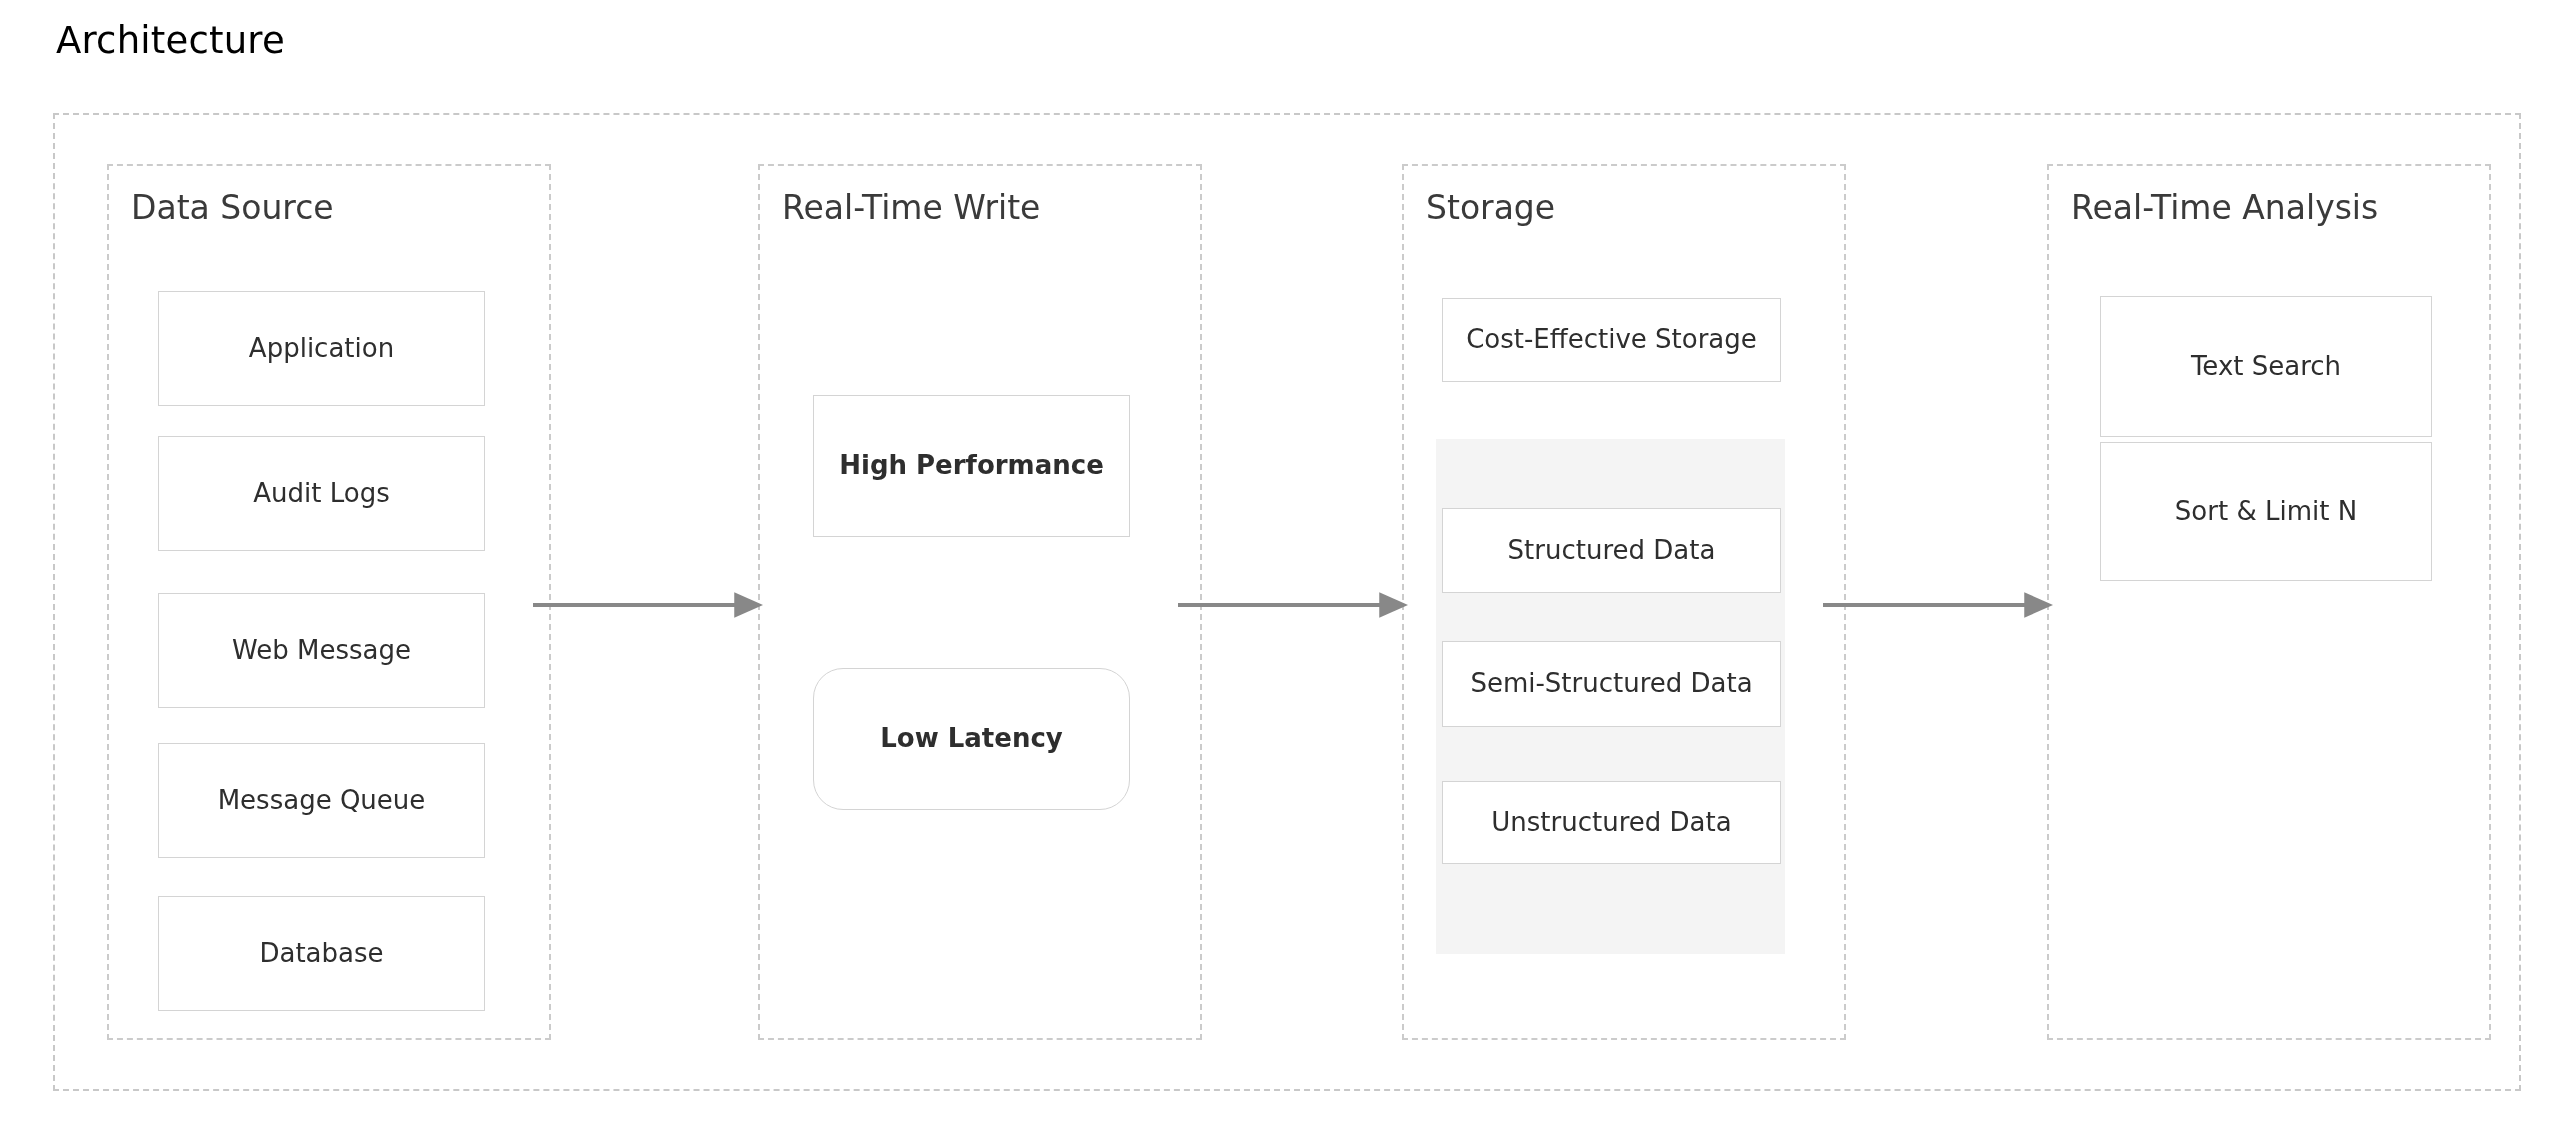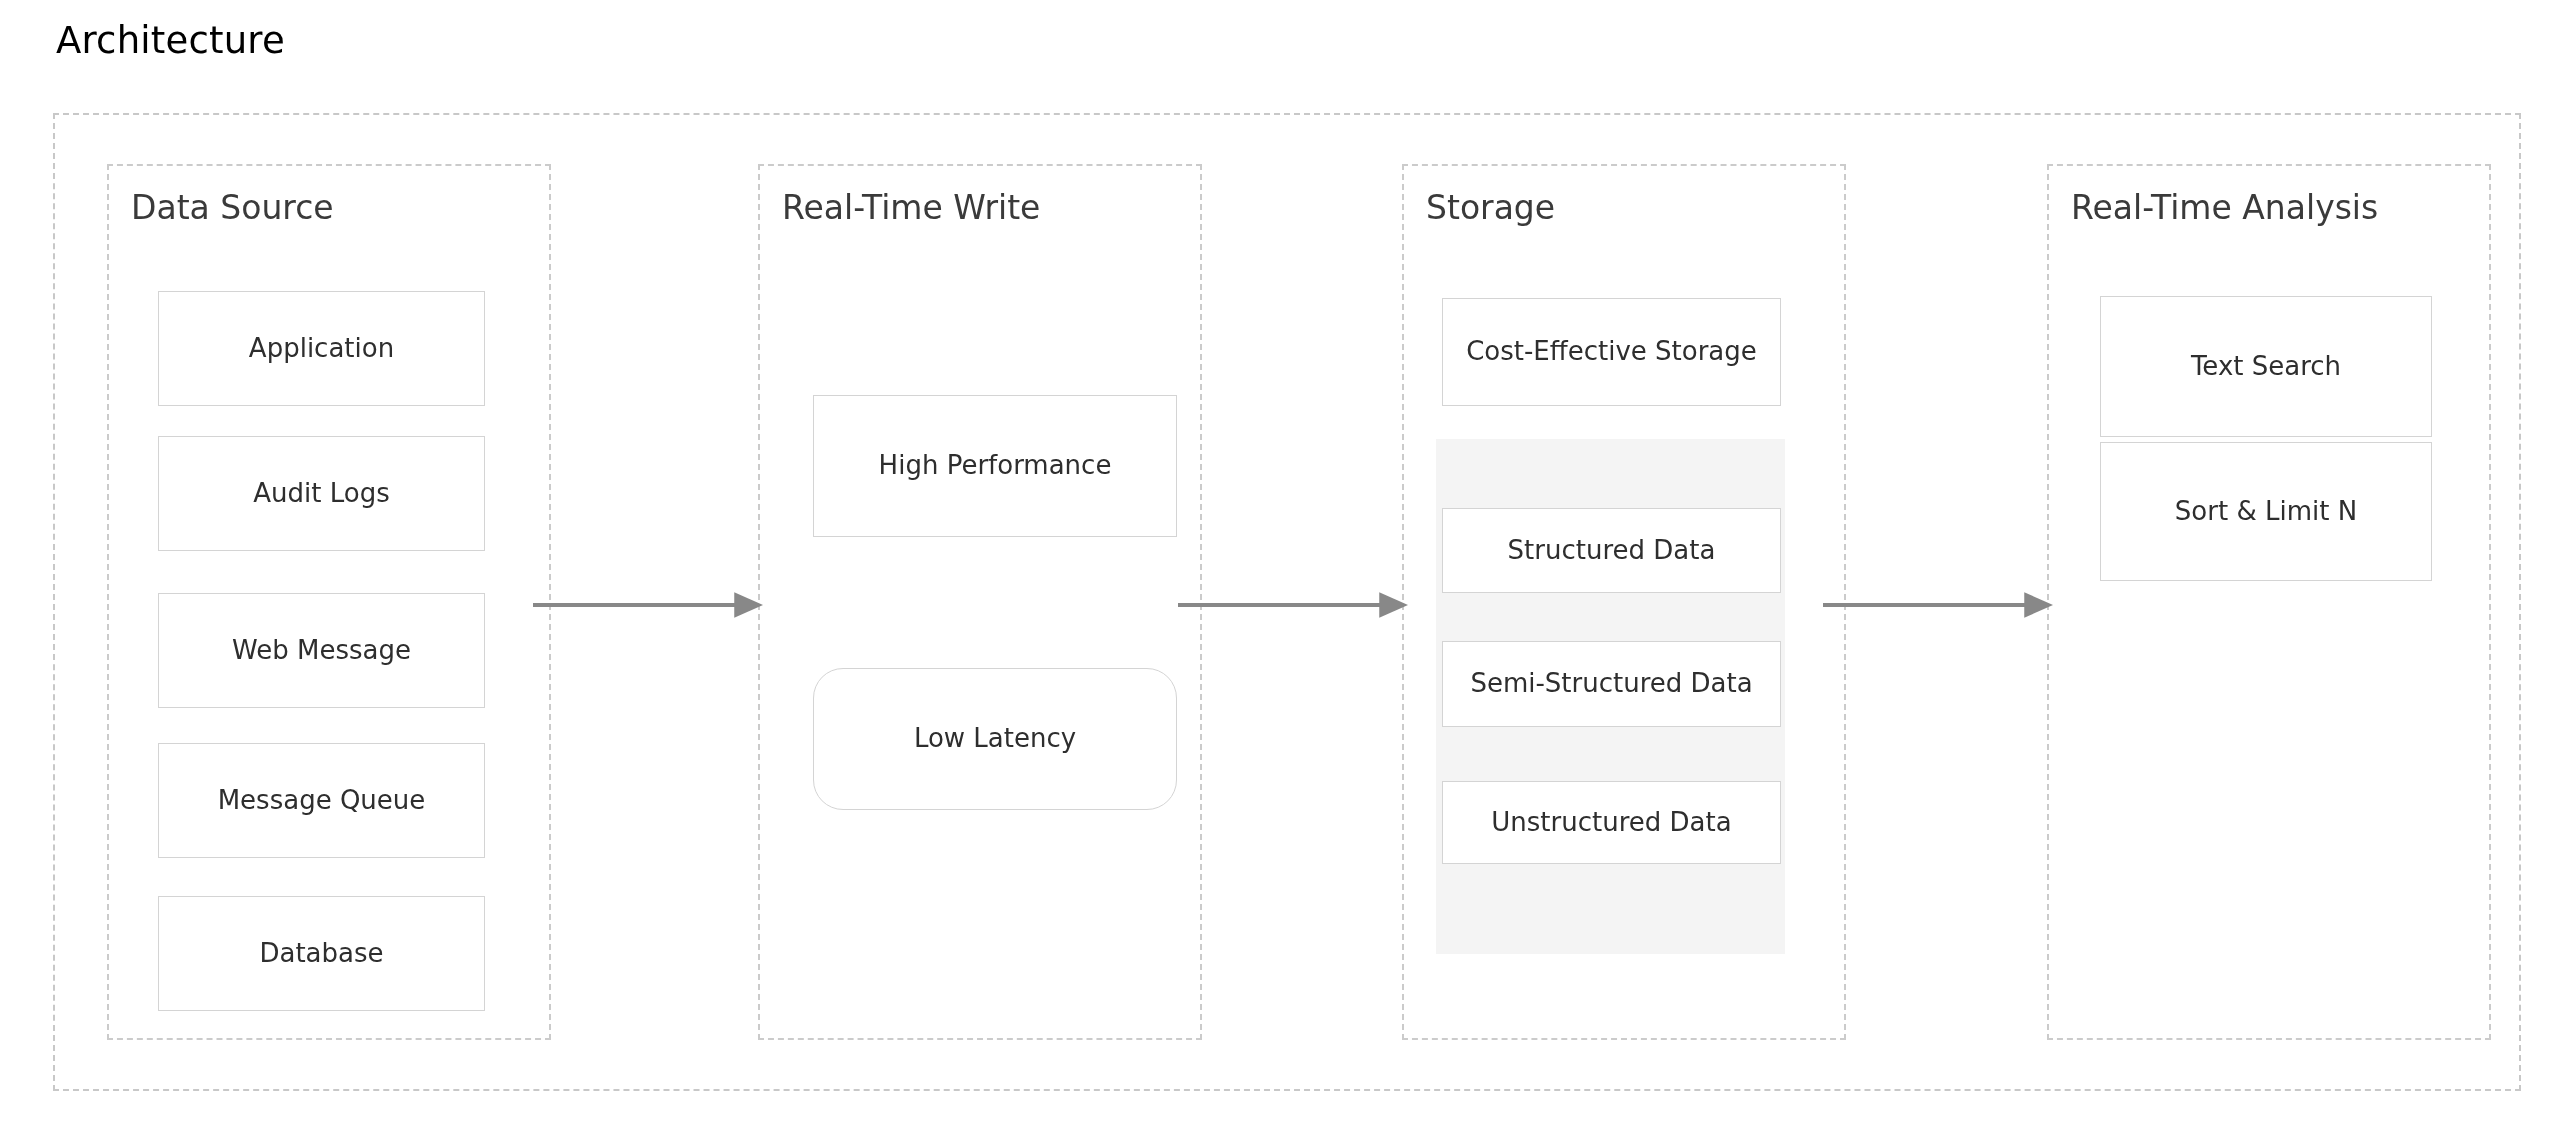--- a/index.html
+++ b/index.html
@@ -89,30 +89,30 @@
 
   
   .ds-node { left: 49px; width: 327px; height: 115px; }
   .ds-0 { top: 125px; }
   .ds-1 { top: 270px; }
   .ds-2 { top: 427px; }
   .ds-3 { top: 577px; }
   .ds-4 { top: 730px; }
 
   
-  .rw-node { left: 53px; width: 364px; height: 142px; }
+  .rw-node { left: 53px; width: 317px; height: 142px; font-weight: bold; }
   .rw-0 { top: 229px; }
   .rw-1 { top: 502px; border-radius: 30px; }
 
   
   .st-cost {
     left: 38px;
     top: 132px;
     width: 339px;
-    height: 108px;
+    height: 84px;
   }
   .storage-group {
     position: absolute;
     left: 32px;
     top: 273px;
     width: 349px;
     height: 515px;
     background: #f4f4f4;
   }
   .sg-node { left: 38px; width: 339px; }

